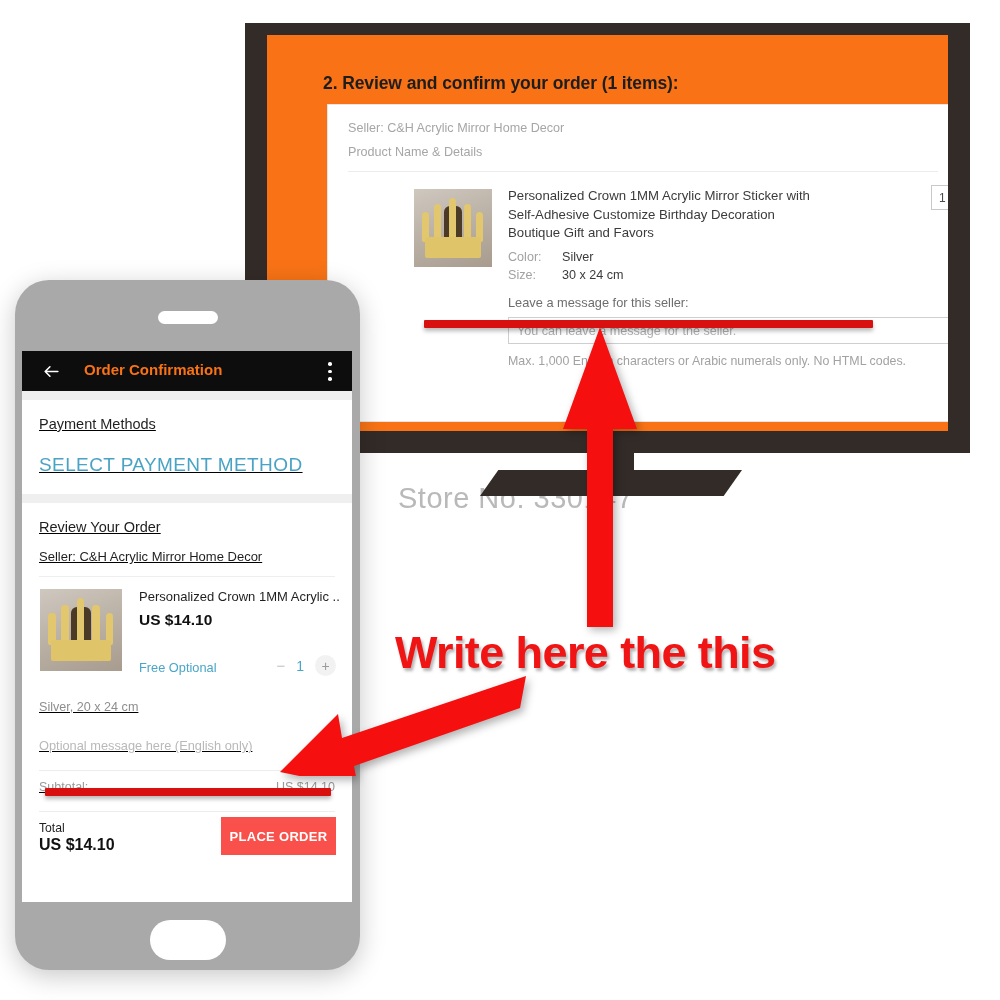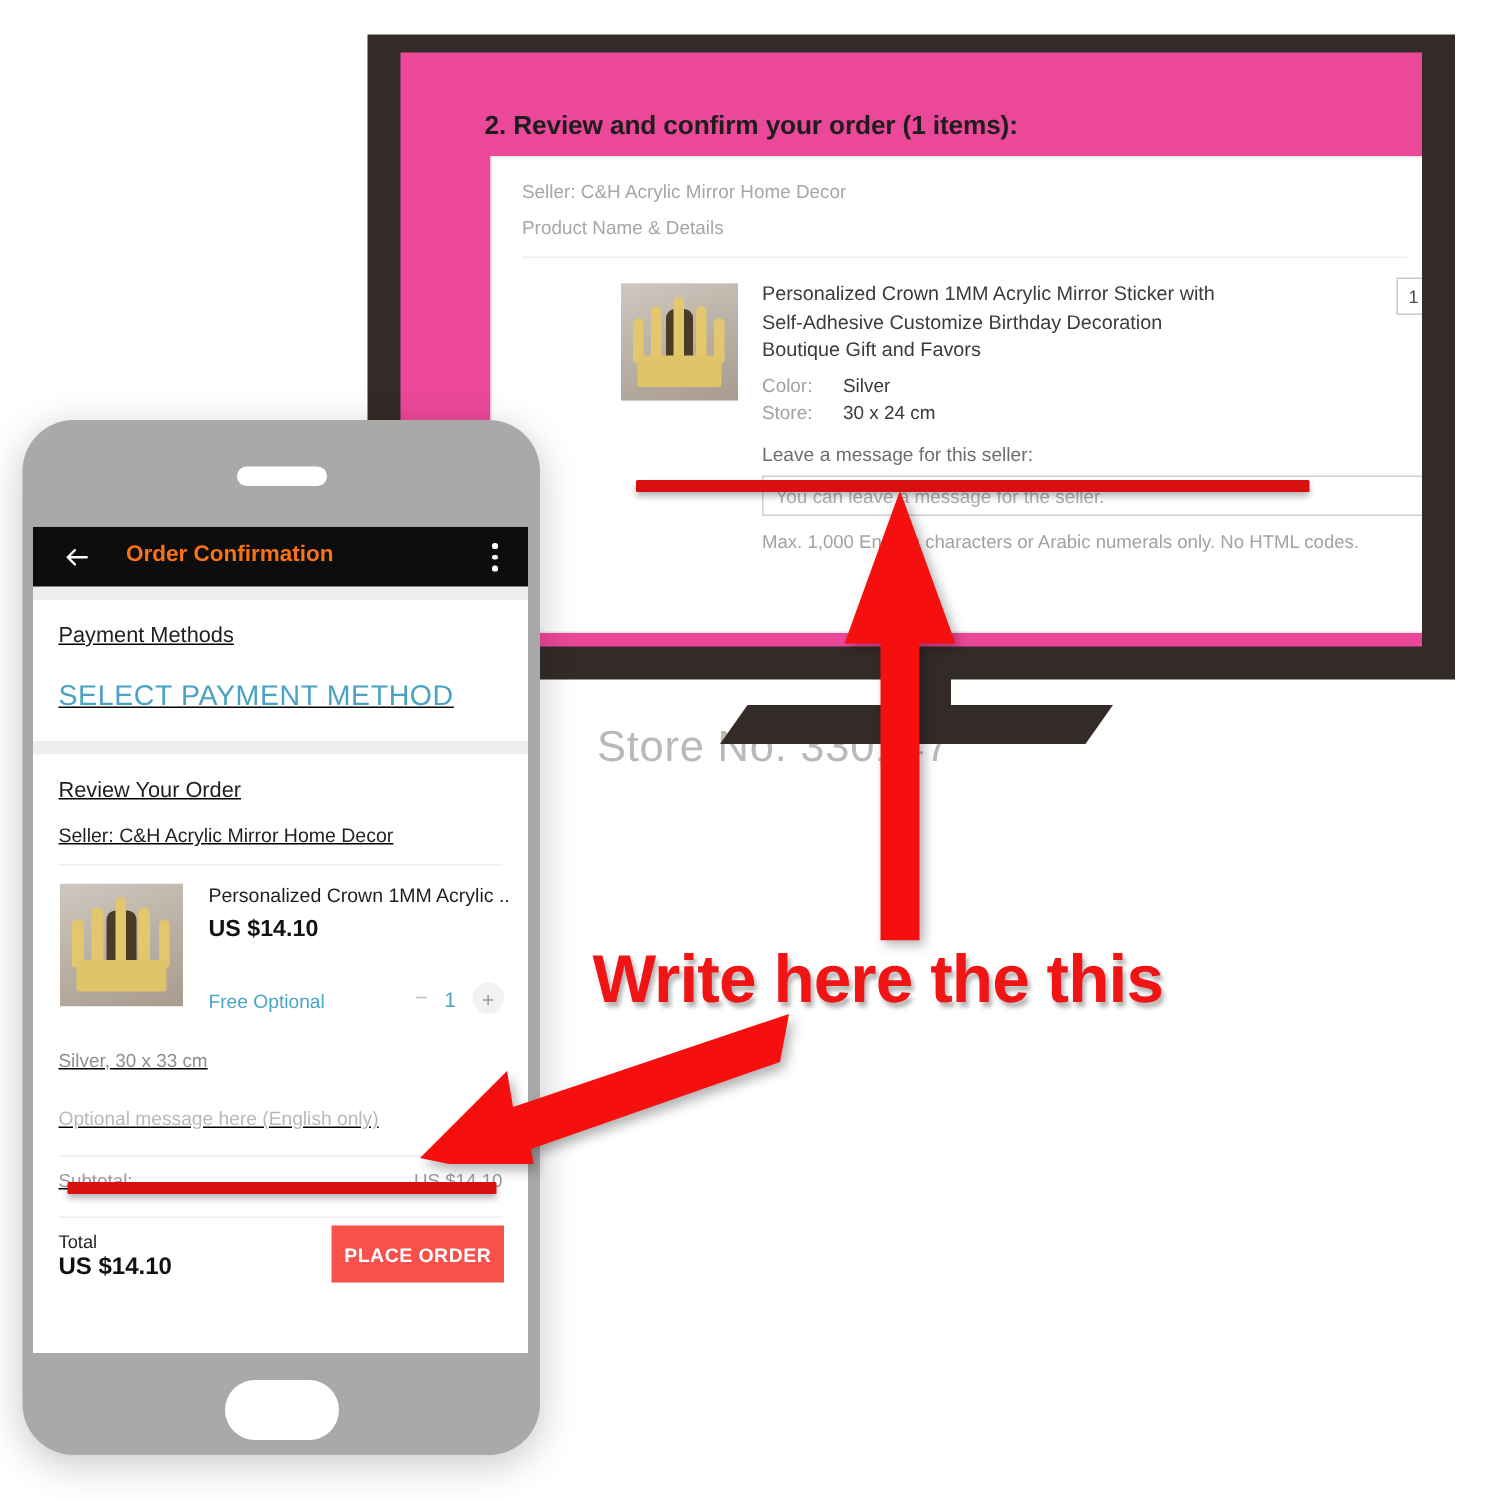--- a/index.html
+++ b/index.html
@@ -5,21 +5,21 @@
   html,body{margin:0;padding:0;background:#ffffff;}
   body{
     width:1000px;height:1000px;position:relative;overflow:hidden;
     font-family:"Liberation Sans", sans-serif;
     -webkit-font-smoothing:antialiased;
   }
   .stage{position:absolute;inset:0;}
 
   
   #monitor{position:absolute;left:245px;top:23px;width:725px;height:430px;background:#332b28;}
-  #monitor-screen{position:absolute;left:22px;top:12px;width:681px;height:396px;background:#ec4899;overflow:hidden;}
+  #monitor-screen{position:absolute;left:22px;top:12px;width:681px;height:396px;background:#f97316;overflow:hidden;}
   #monitor-neck{position:absolute;left:608px;top:452px;width:26px;height:22px;background:#332b28;}
   #monitor-base{position:absolute;left:480px;top:470px;width:262px;height:26px;background:#332b28;
      clip-path:polygon(7% 0,100% 0,93% 100%,0 100%);}
 
   
   .dk-heading{position:absolute;left:56px;top:38px;font-size:17.5px;color:#1d1d1d;font-weight:bold;letter-spacing:-0.1px;}
   .dk-card{position:absolute;left:60px;top:69px;width:622px;height:316px;border:1px solid #e6e6e6;border-right:none;background:#fff;}
   .dk-seller{position:absolute;left:20px;top:16px;font-size:12.6px;color:#a6a6a6;}
   .dk-pnd{position:absolute;left:20px;top:40px;font-size:12.6px;color:#a6a6a6;}
   .dk-divider{position:absolute;left:20px;top:66px;width:590px;height:1px;background:#ececec;}
@@ -128,21 +128,21 @@
             <div class="ball" style="left:64%;bottom:72%;"></div>
             <div class="ball" style="left:80%;bottom:62%;"></div>
             <div class="band"></div>
           </div>
         </div>
 
         <div class="dk-title">Personalized Crown 1MM Acrylic Mirror Sticker with Self-Adhesive Customize Birthday Decoration Boutique Gift and Favors</div>
 
         <div class="dk-attrs">
           <div><span class="lbl">Color:</span><b>Silver</b></div>
-          <div><span class="lbl">Store:</span><b>30 x 24 cm</b></div>
+          <div><span class="lbl">Size:</span><b>30 x 24 cm</b></div>
         </div>
 
         <div class="dk-qtybox">1</div>
 
         <div class="dk-msglabel">Leave a message for this seller:</div>
         <div class="dk-msginput">
           <span>You can leave a message for the seller.</span>
         </div>
         <div class="dk-msghint">Max. 1,000 English characters or Arabic numerals only. No HTML codes.</div>
       </div>
@@ -206,21 +206,21 @@
         <div class="ph-ptitle">Personalized Crown 1MM Acrylic ...</div>
         <div class="ph-price">US $14.10</div>
         <div class="ph-ship">Free Optional</div>
         <div class="ph-step">
           <span class="minus">−</span>
           <span class="num">1</span>
           <span class="plus">+</span>
         </div>
       </div>
 
-      <div class="ph-sku">Silver, 30 x 33 cm</div>
+      <div class="ph-sku">Silver, 20 x 24 cm</div>
       <div class="ph-msg">Optional message here (English only)</div>
       <div class="ph-rule2"></div>
 
       <div class="ph-sub">
         <span>Subtotal:</span>
         <span class="r">US $14.10</span>
       </div>
       <div class="ph-rule3"></div>
 
       <div class="ph-total">

